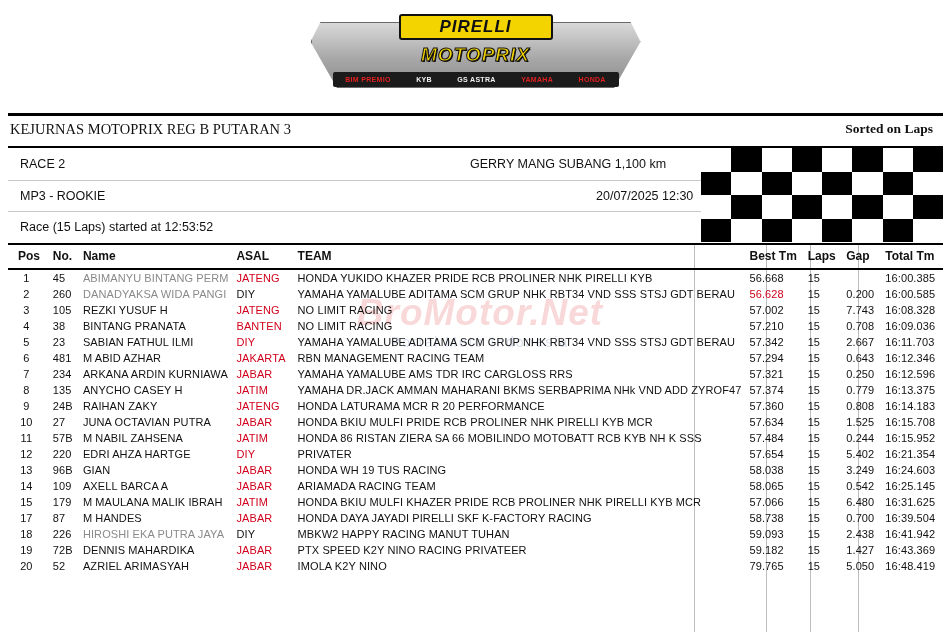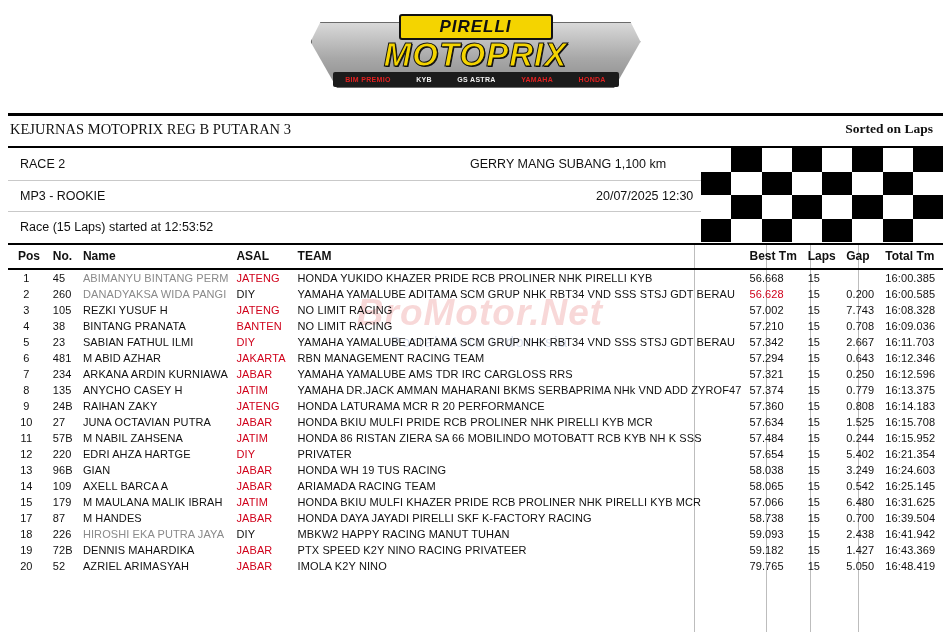--- a/index.html
+++ b/index.html
@@ -33,21 +33,21 @@
     background: #f4d400;
     border: 2px solid #111;
     border-radius: 3px;
     display: flex; align-items: center; justify-content: center;
     font-weight: bold; font-size: 17px; letter-spacing: 1px; color: #111;
     font-style: italic;
   }
   .logo-moto {
     position: absolute; left: 14px; top: 26px; width: 302px; height: 30px;
     display: flex; align-items: center; justify-content: center;
-    font-size: 33px; font-weight: bold; font-style: italic; letter-spacing: 1px;
+    font-size: 19px; font-weight: bold; font-style: italic; letter-spacing: 1px;
     color: #f4d400;
     -webkit-text-stroke: 1px #111;
     text-shadow: 1px 1px 0 #111;
   }
   .logo-strip {
     position: absolute; left: 22px; top: 58px; width: 286px; height: 15px;
     background: #1b1b1b;
     border-radius: 2px;
     display: flex; align-items: center; justify-content: space-around;
     color: #f2f2f2; font-size: 7px; font-weight: bold; letter-spacing: .3px;

